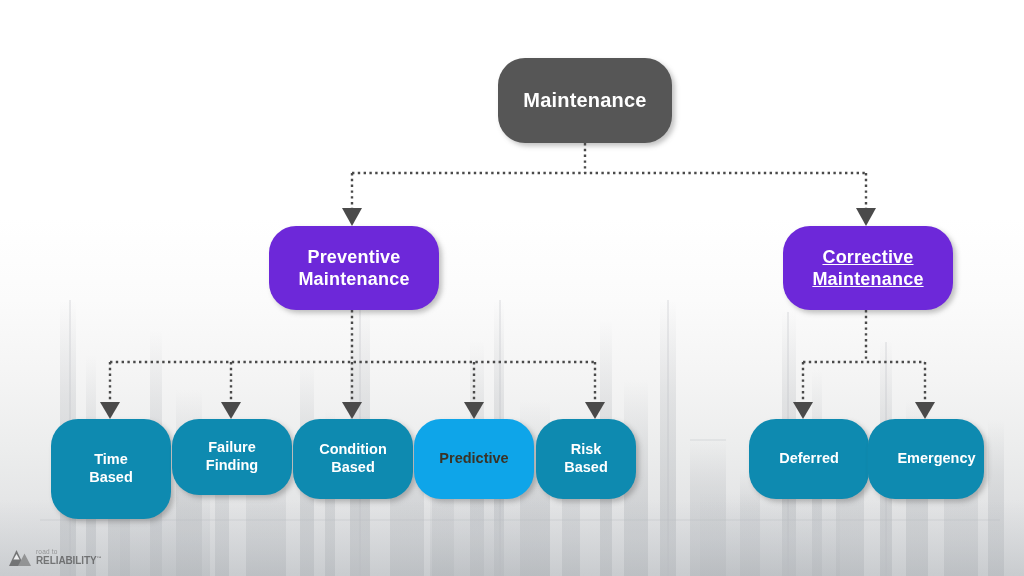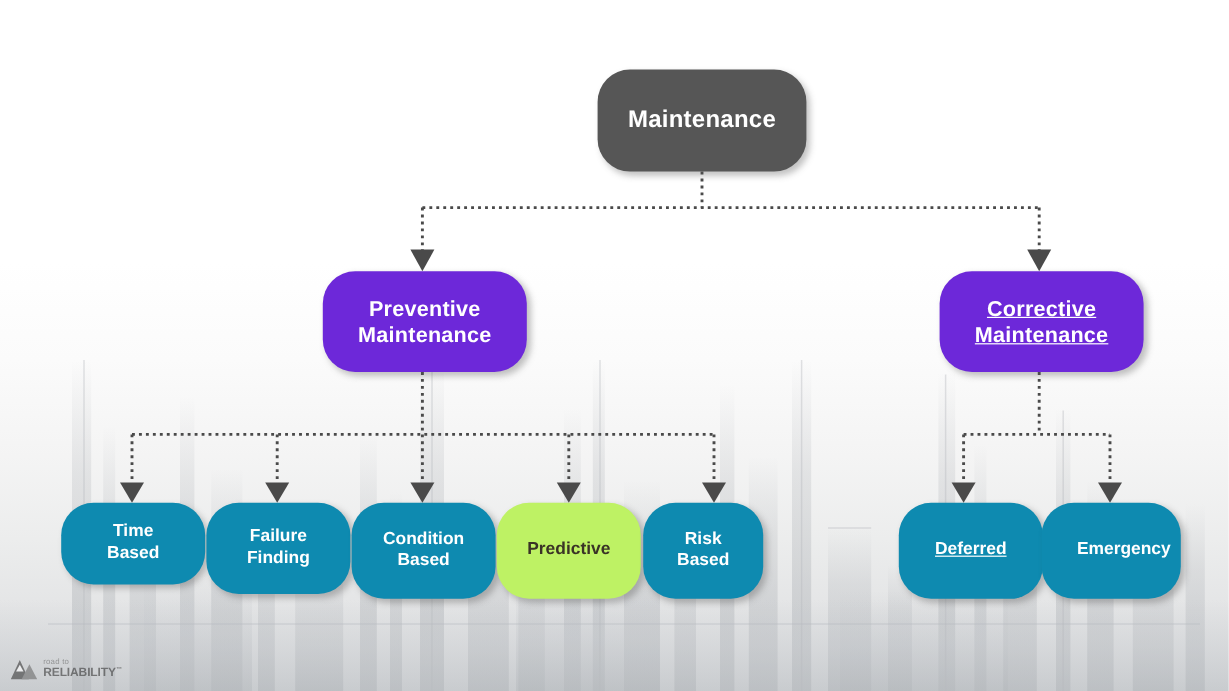--- a/index.html
+++ b/index.html
@@ -47,21 +47,21 @@
     font-size:18px;
     font-weight:bold;
     letter-spacing:.2px;
   }
   .node.leaf {
     background:#0e8ab0;
     font-size:14.5px;
     font-weight:bold;
   }
   .node.leaf.highlight {
-    background:#bef264;
+    background:#0ea5e9;
     color:#3a3326;
   }
   .node .label { display:block; white-space:pre-line; }
 
   
   #wire-layer { position:absolute; left:0; top:0; pointer-events:none; }
 
   
   #logo {
     position:absolute;
@@ -196,21 +196,21 @@
 <div class="node level2" style="left:269px; top:226px; width:170px; height:84px;">
   <span class="label">Preventive
 Maintenance</span>
 </div>
 
 <div class="node level2" style="left:783px; top:226px; width:170px; height:84px;text-decoration:underline;">
   <span class="label">Corrective
 Maintenance</span>
 </div>
 
-<div class="node leaf" style="left:51px; top:419px; width:120px; height:68px;">
+<div class="node leaf" style="left:51px; top:419px; width:120px; height:100px;">
   <span class="label">Time
 Based</span>
 </div>
 
 <div class="node leaf" style="left:172px; top:419px; width:120px; height:76px;">
   <span class="label">Failure
 Finding</span>
 </div>
 
 <div class="node leaf" style="left:293px; top:419px; width:120px; height:80px;">
@@ -220,21 +220,21 @@
 
 <div class="node leaf highlight" style="left:414px; top:419px; width:120px; height:80px;">
   <span class="label">Predictive</span>
 </div>
 
 <div class="node leaf" style="left:536px; top:419px; width:100px; height:80px;">
   <span class="label">Risk
 Based</span>
 </div>
 
-<div class="node leaf" style="left:749px; top:419px; width:120px; height:80px;text-decoration:underline;">
+<div class="node leaf" style="left:749px; top:419px; width:120px; height:80px;">
   <span class="label">Deferred</span>
 </div>
 
 <div class="node leaf" style="left:868px; top:419px; width:116px; height:80px;padding-left:21px;">
   <span class="label">Emergency</span>
 </div>
 
 <div id="logo">
   <svg width="22" height="19" viewBox="0 0 22 19">
     <polygon points="0,18 7.5,2 15,18" fill="#3d3d3d"></polygon>

